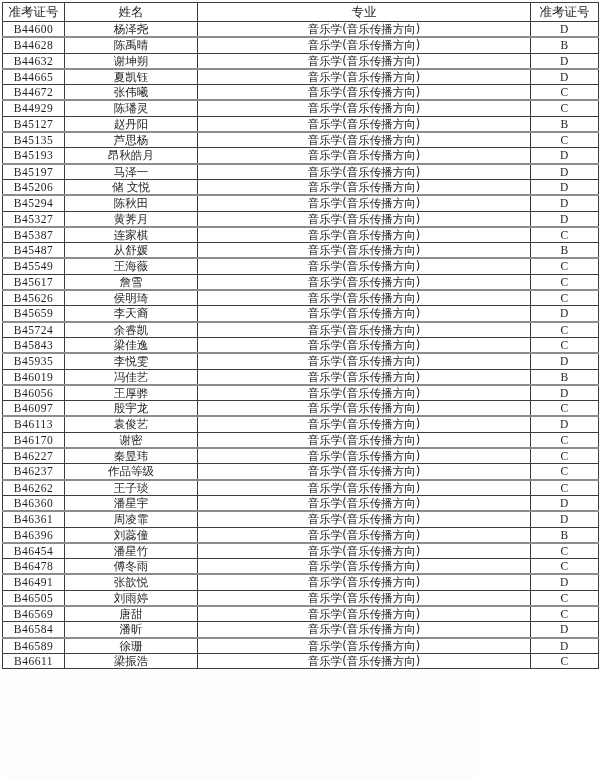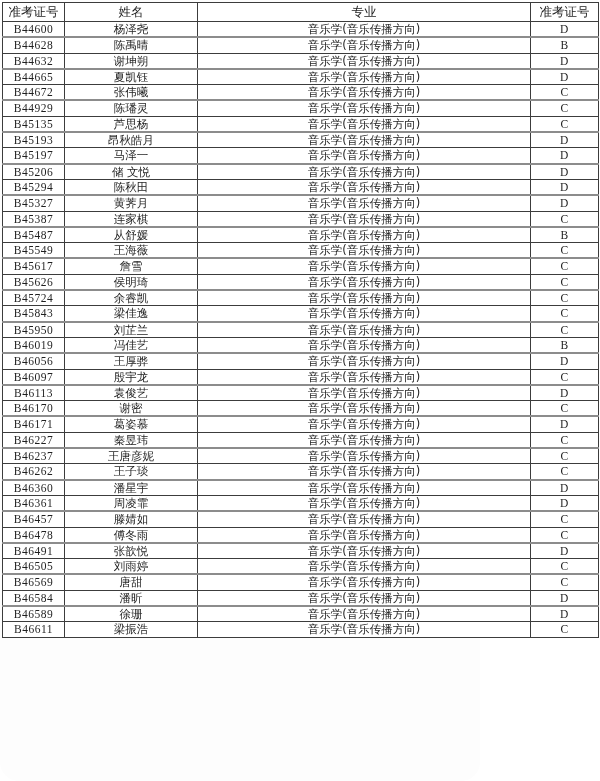--- a/index.html
+++ b/index.html
@@ -111,20 +111,26 @@
           <td class="major">音乐学(音乐传播方向)</td>
           <td class="grade">C</td>
         </tr>
         <tr>
           <td class="exam-id">B44929</td>
           <td class="name">陈璠灵</td>
           <td class="major">音乐学(音乐传播方向)</td>
           <td class="grade">C</td>
         </tr>
         <tr>
+          <td class="exam-id">B45127</td>
+          <td class="name">赵丹阳</td>
+          <td class="major">音乐学(音乐传播方向)</td>
+          <td class="grade">B</td>
+        </tr>
+        <tr>
           <td class="exam-id">B45135</td>
           <td class="name">芦思杨</td>
           <td class="major">音乐学(音乐传播方向)</td>
           <td class="grade">C</td>
         </tr>
         <tr>
           <td class="exam-id">B45193</td>
           <td class="name">昂秋皓月</td>
           <td class="major">音乐学(音乐传播方向)</td>
           <td class="grade">D</td>
@@ -177,36 +183,42 @@
           <td class="major">音乐学(音乐传播方向)</td>
           <td class="grade">C</td>
         </tr>
         <tr>
           <td class="exam-id">B45626</td>
           <td class="name">侯明琦</td>
           <td class="major">音乐学(音乐传播方向)</td>
           <td class="grade">C</td>
         </tr>
         <tr>
+          <td class="exam-id">B45659</td>
+          <td class="name">李天裔</td>
+          <td class="major">音乐学(音乐传播方向)</td>
+          <td class="grade">D</td>
+        </tr>
+        <tr>
           <td class="exam-id">B45724</td>
           <td class="name">余睿凯</td>
           <td class="major">音乐学(音乐传播方向)</td>
           <td class="grade">C</td>
         </tr>
         <tr>
           <td class="exam-id">B45843</td>
           <td class="name">梁佳逸</td>
           <td class="major">音乐学(音乐传播方向)</td>
           <td class="grade">C</td>
         </tr>
         <tr>
-          <td class="exam-id">B45950</td>
-          <td class="name">刘芷兰</td>
-          <td class="major">音乐学(音乐传播方向)</td>
-          <td class="grade">C</td>
+          <td class="exam-id">B45935</td>
+          <td class="name">李悦雯</td>
+          <td class="major">音乐学(音乐传播方向)</td>
+          <td class="grade">D</td>
         </tr>
         <tr>
           <td class="exam-id">B46019</td>
           <td class="name">冯佳艺</td>
           <td class="major">音乐学(音乐传播方向)</td>
           <td class="grade">B</td>
         </tr>
         <tr>
           <td class="exam-id">B46056</td>
           <td class="name">王厚骅</td>
@@ -225,34 +237,28 @@
           <td class="major">音乐学(音乐传播方向)</td>
           <td class="grade">D</td>
         </tr>
         <tr>
           <td class="exam-id">B46170</td>
           <td class="name">谢密</td>
           <td class="major">音乐学(音乐传播方向)</td>
           <td class="grade">C</td>
         </tr>
         <tr>
-          <td class="exam-id">B46171</td>
-          <td class="name">葛姿慕</td>
-          <td class="major">音乐学(音乐传播方向)</td>
-          <td class="grade">D</td>
-        </tr>
-        <tr>
           <td class="exam-id">B46227</td>
           <td class="name">秦昱玮</td>
           <td class="major">音乐学(音乐传播方向)</td>
           <td class="grade">C</td>
         </tr>
         <tr>
           <td class="exam-id">B46237</td>
-          <td class="name">王唐彦妮</td>
+          <td class="name">作品等级</td>
           <td class="major">音乐学(音乐传播方向)</td>
           <td class="grade">C</td>
         </tr>
         <tr>
           <td class="exam-id">B46262</td>
           <td class="name">王子琰</td>
           <td class="major">音乐学(音乐传播方向)</td>
           <td class="grade">C</td>
         </tr>
         <tr>
@@ -261,22 +267,28 @@
           <td class="major">音乐学(音乐传播方向)</td>
           <td class="grade">D</td>
         </tr>
         <tr>
           <td class="exam-id">B46361</td>
           <td class="name">周凌霏</td>
           <td class="major">音乐学(音乐传播方向)</td>
           <td class="grade">D</td>
         </tr>
         <tr>
-          <td class="exam-id">B46457</td>
-          <td class="name">滕婧如</td>
+          <td class="exam-id">B46396</td>
+          <td class="name">刘蕊僮</td>
+          <td class="major">音乐学(音乐传播方向)</td>
+          <td class="grade">B</td>
+        </tr>
+        <tr>
+          <td class="exam-id">B46454</td>
+          <td class="name">潘星竹</td>
           <td class="major">音乐学(音乐传播方向)</td>
           <td class="grade">C</td>
         </tr>
         <tr>
           <td class="exam-id">B46478</td>
           <td class="name">傅冬雨</td>
           <td class="major">音乐学(音乐传播方向)</td>
           <td class="grade">C</td>
         </tr>
         <tr>

